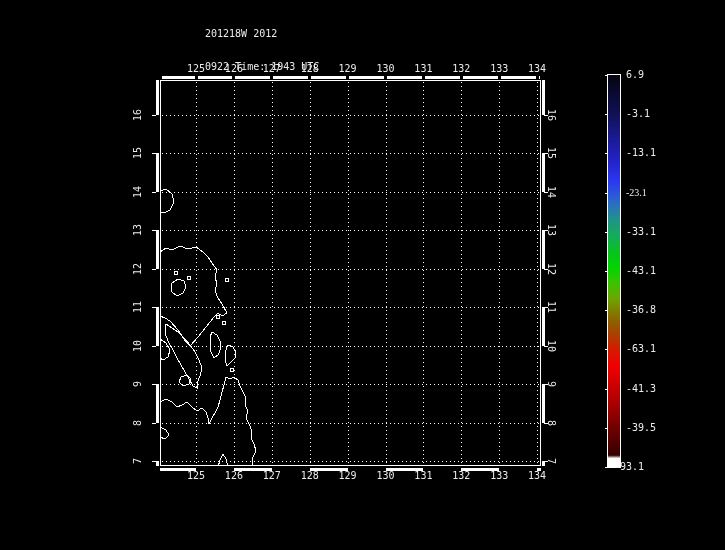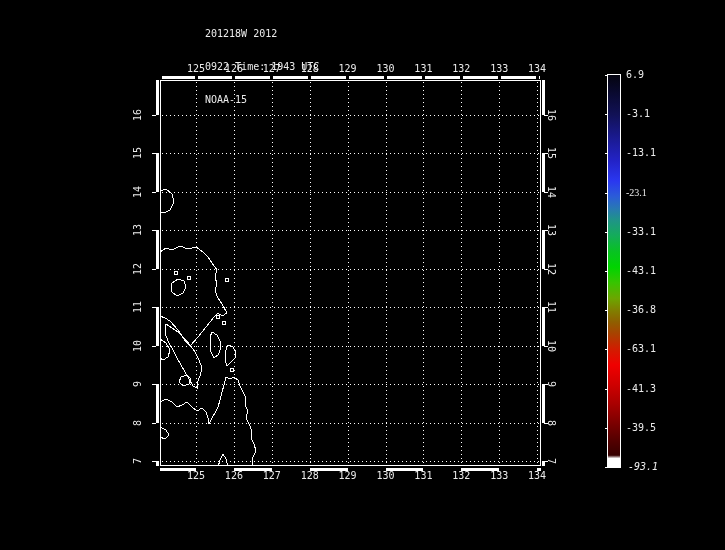--- a/index.html
+++ b/index.html
@@ -31,21 +31,20 @@
   svg path{stroke:#ffffff;stroke-width:1;fill:none;}
 </style>
 </head>
 <body>
 
 <div class="screen">
 
   <div class="title-block">
     <div>201218W 2012</div>
     <div>0922 Time: 1943 UTC</div>
-    <div>NOAA-15</div>
   </div>
 
   <div id="plot">
 
     <svg id="coast" width="381" height="386" viewBox="0 0 381 386" style="left:160px;top:80px;">
       <path d="M0,111 L6,109 L12,114 L14,122 L10,130 L4,133 L0,132"></path>
       <path d="M0,172 L6,168 L12,170 L20,166 L28,169 L36,167 L43,172 L48,177 L52,183 L57,190 L55,197 L57,204 L55,211 L58,218 L62,224 L67,233 L62,236 L58,233 L54,237 L46,247 L38,257 L30,266 L26,262 L18,250 L10,241 L5,238 L0,236"></path>
       <path d="M12,203 L18,199 L24,201 L26,207 L23,213 L17,216 L12,212 L11,206 Z"></path>
       <path d="M6,244 L12,248 L18,252 L24,258 L30,265 L35,272 L39,280 L42,288 L40,296 L37,303 L37,308 L33,306 L29,299 L25,292 L21,285 L17,278 L13,270 L9,263 L6,256 L5,249 Z"></path>
       <path d="M0,259 L6,263 L10,270 L8,277 L3,280 L0,278"></path>
@@ -186,17 +185,17 @@
       <div class="cblab" style="left: 626px; top: 265px;">-43.1</div>
       <div class="white" style="left: 605px; top: 271px; width: 3px; height: 1px;"></div>
       <div class="cblab" style="left: 626px; top: 304.2px;">-36.8</div>
       <div class="white" style="left: 605px; top: 310px; width: 3px; height: 1px;"></div>
       <div class="cblab" style="left: 626px; top: 343.4px;">-63.1</div>
       <div class="white" style="left: 605px; top: 349px; width: 3px; height: 1px;"></div>
       <div class="cblab" style="left: 626px; top: 382.6px;">-41.3</div>
       <div class="white" style="left: 605px; top: 389px; width: 3px; height: 1px;"></div>
       <div class="cblab" style="left: 626px; top: 421.8px;">-39.5</div>
       <div class="white" style="left: 605px; top: 428px; width: 3px; height: 1px;"></div>
-      <div class="cblab" style="left: 628px; top: 461px; font-style: italic;">-93.1</div>
+      <div class="cblab" style="left: 614px; top: 461px;">-93.1</div>
       <div class="white" style="left: 605px; top: 467px; width: 3px; height: 1px;"></div>
     </div>
 
 </div>
 
 </body></html>

